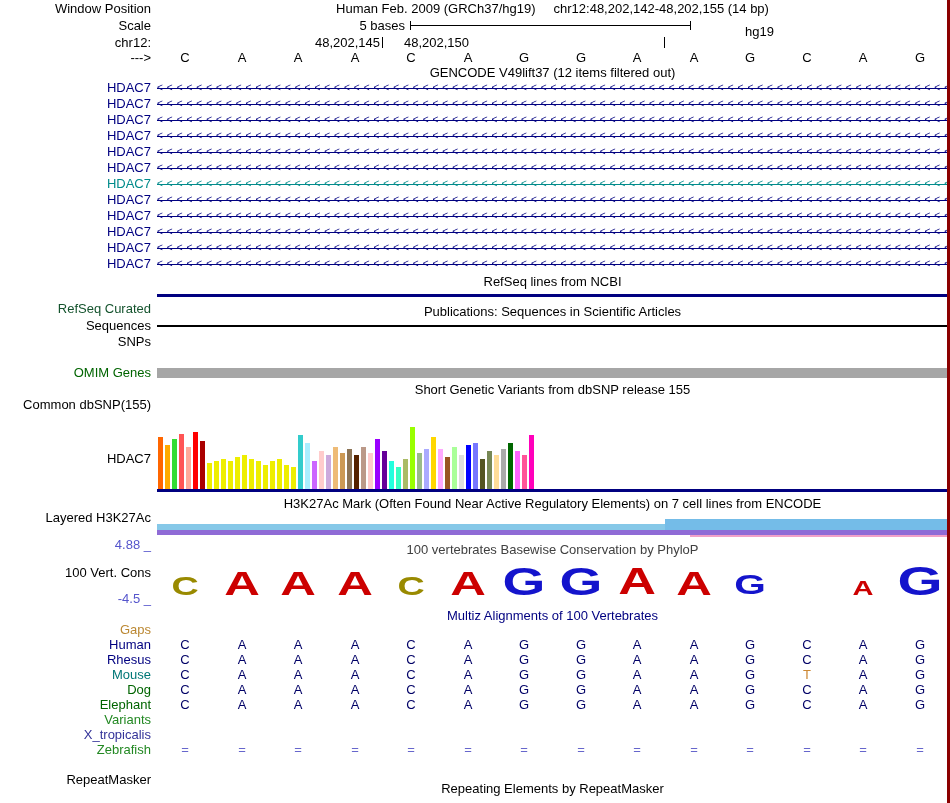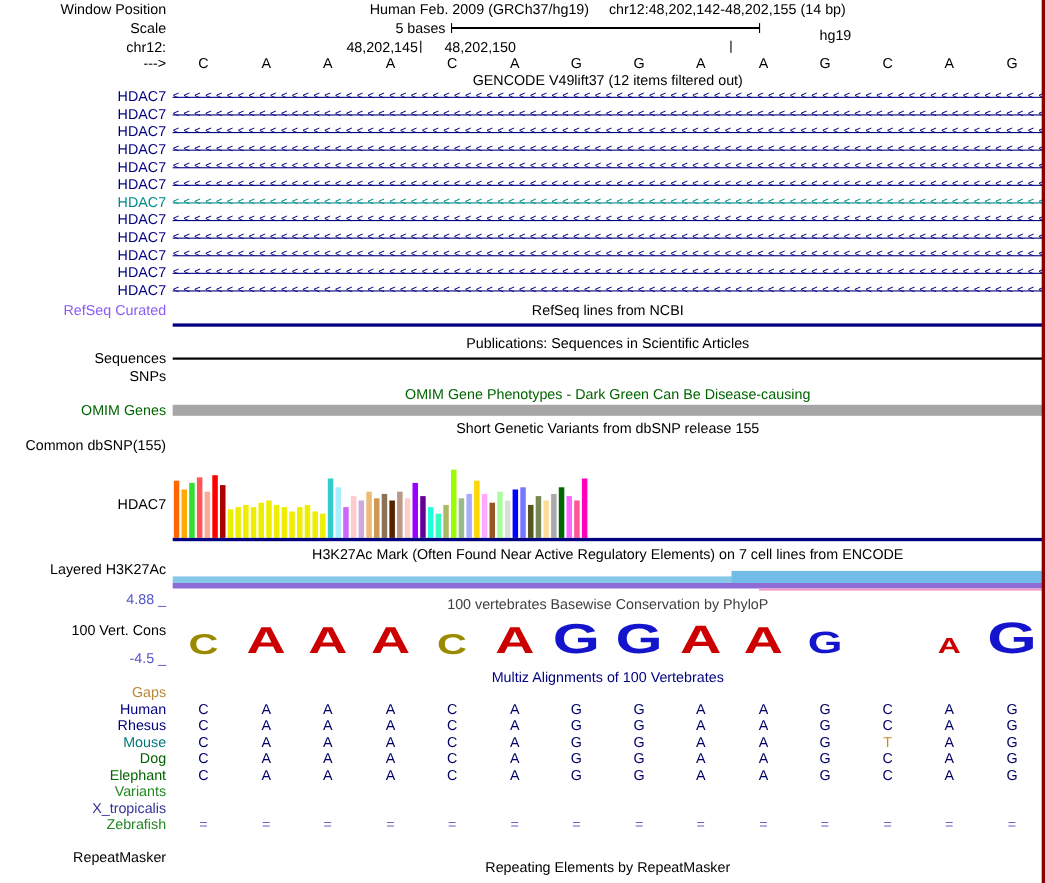--- a/index.html
+++ b/index.html
@@ -122,30 +122,29 @@
         <div class="gene-arrows" style="color: rgb(0, 0, 128);">&lt;&lt;&lt;&lt;&lt;&lt;&lt;&lt;&lt;&lt;&lt;&lt;&lt;&lt;&lt;&lt;&lt;&lt;&lt;&lt;&lt;&lt;&lt;&lt;&lt;&lt;&lt;&lt;&lt;&lt;&lt;&lt;&lt;&lt;&lt;&lt;&lt;&lt;&lt;&lt;&lt;&lt;&lt;&lt;&lt;&lt;&lt;&lt;&lt;&lt;&lt;&lt;&lt;&lt;&lt;&lt;&lt;&lt;&lt;&lt;&lt;&lt;&lt;&lt;&lt;&lt;&lt;&lt;&lt;&lt;&lt;&lt;&lt;&lt;&lt;&lt;&lt;&lt;&lt;&lt;&lt;&lt;&lt;&lt;&lt;&lt;&lt;&lt;</div>
       </div>
       <div class="llabel" style="top: 257px; color: rgb(0, 0, 128);">HDAC7</div>
       <div class="gene-row" style="top: 256px;">
         <div class="gene-rule" style="background: rgb(0, 0, 128);"></div>
         <div class="gene-arrows" style="color: rgb(0, 0, 128);">&lt;&lt;&lt;&lt;&lt;&lt;&lt;&lt;&lt;&lt;&lt;&lt;&lt;&lt;&lt;&lt;&lt;&lt;&lt;&lt;&lt;&lt;&lt;&lt;&lt;&lt;&lt;&lt;&lt;&lt;&lt;&lt;&lt;&lt;&lt;&lt;&lt;&lt;&lt;&lt;&lt;&lt;&lt;&lt;&lt;&lt;&lt;&lt;&lt;&lt;&lt;&lt;&lt;&lt;&lt;&lt;&lt;&lt;&lt;&lt;&lt;&lt;&lt;&lt;&lt;&lt;&lt;&lt;&lt;&lt;&lt;&lt;&lt;&lt;&lt;&lt;&lt;&lt;&lt;&lt;&lt;&lt;&lt;&lt;&lt;&lt;&lt;&lt;</div>
       </div>
     </div>
 
   <div class="ctitle" style="top:275px">RefSeq lines from NCBI</div>
-  <div class="llabel" style="top: 275px; color: #8b5cf6;">RefSeq Curated</div>
+  <div class="llabel" style="top: 302px; color: #14532d;">RefSeq Curated</div>
   <div class="abs" style="top:294px; left:157px; width:791px; height:3px; background:#000080"></div>
 
   <div class="ctitle" style="top:305px">Publications: Sequences in Scientific Articles</div>
   <div class="llabel" style="top:319px">Sequences</div>
   <div class="abs" style="top:325px; left:157px; width:791px; height:2px; background:#000"></div>
 
   <div class="llabel" style="top:335px">SNPs</div>
 
-  <div class="ctitle" style="top: 352px; color: rgb(0, 100, 0);">OMIM Gene Phenotypes - Dark Green Can Be Disease-causing</div>
   <div class="llabel" style="top: 366px; color: rgb(0, 100, 0);">OMIM Genes</div>
   <div class="abs" style="top:368px; left:157px; width:791px; height:10px; background:#a6a6a6"></div>
 
   <div class="ctitle" style="top:383px">Short Genetic Variants from dbSNP release 155</div>
   <div class="llabel" style="top:398px">Common dbSNP(155)</div>
 
   <div class="llabel" style="top:452px">HDAC7</div>
   <div id="gtex-bars">
       <div class="gtex-bar" style="left: 158px; top: 437px; height: 52px; background: rgb(255, 102, 0);"></div>
       <div class="gtex-bar" style="left: 165px; top: 445px; height: 44px; background: rgb(255, 170, 0);"></div>

